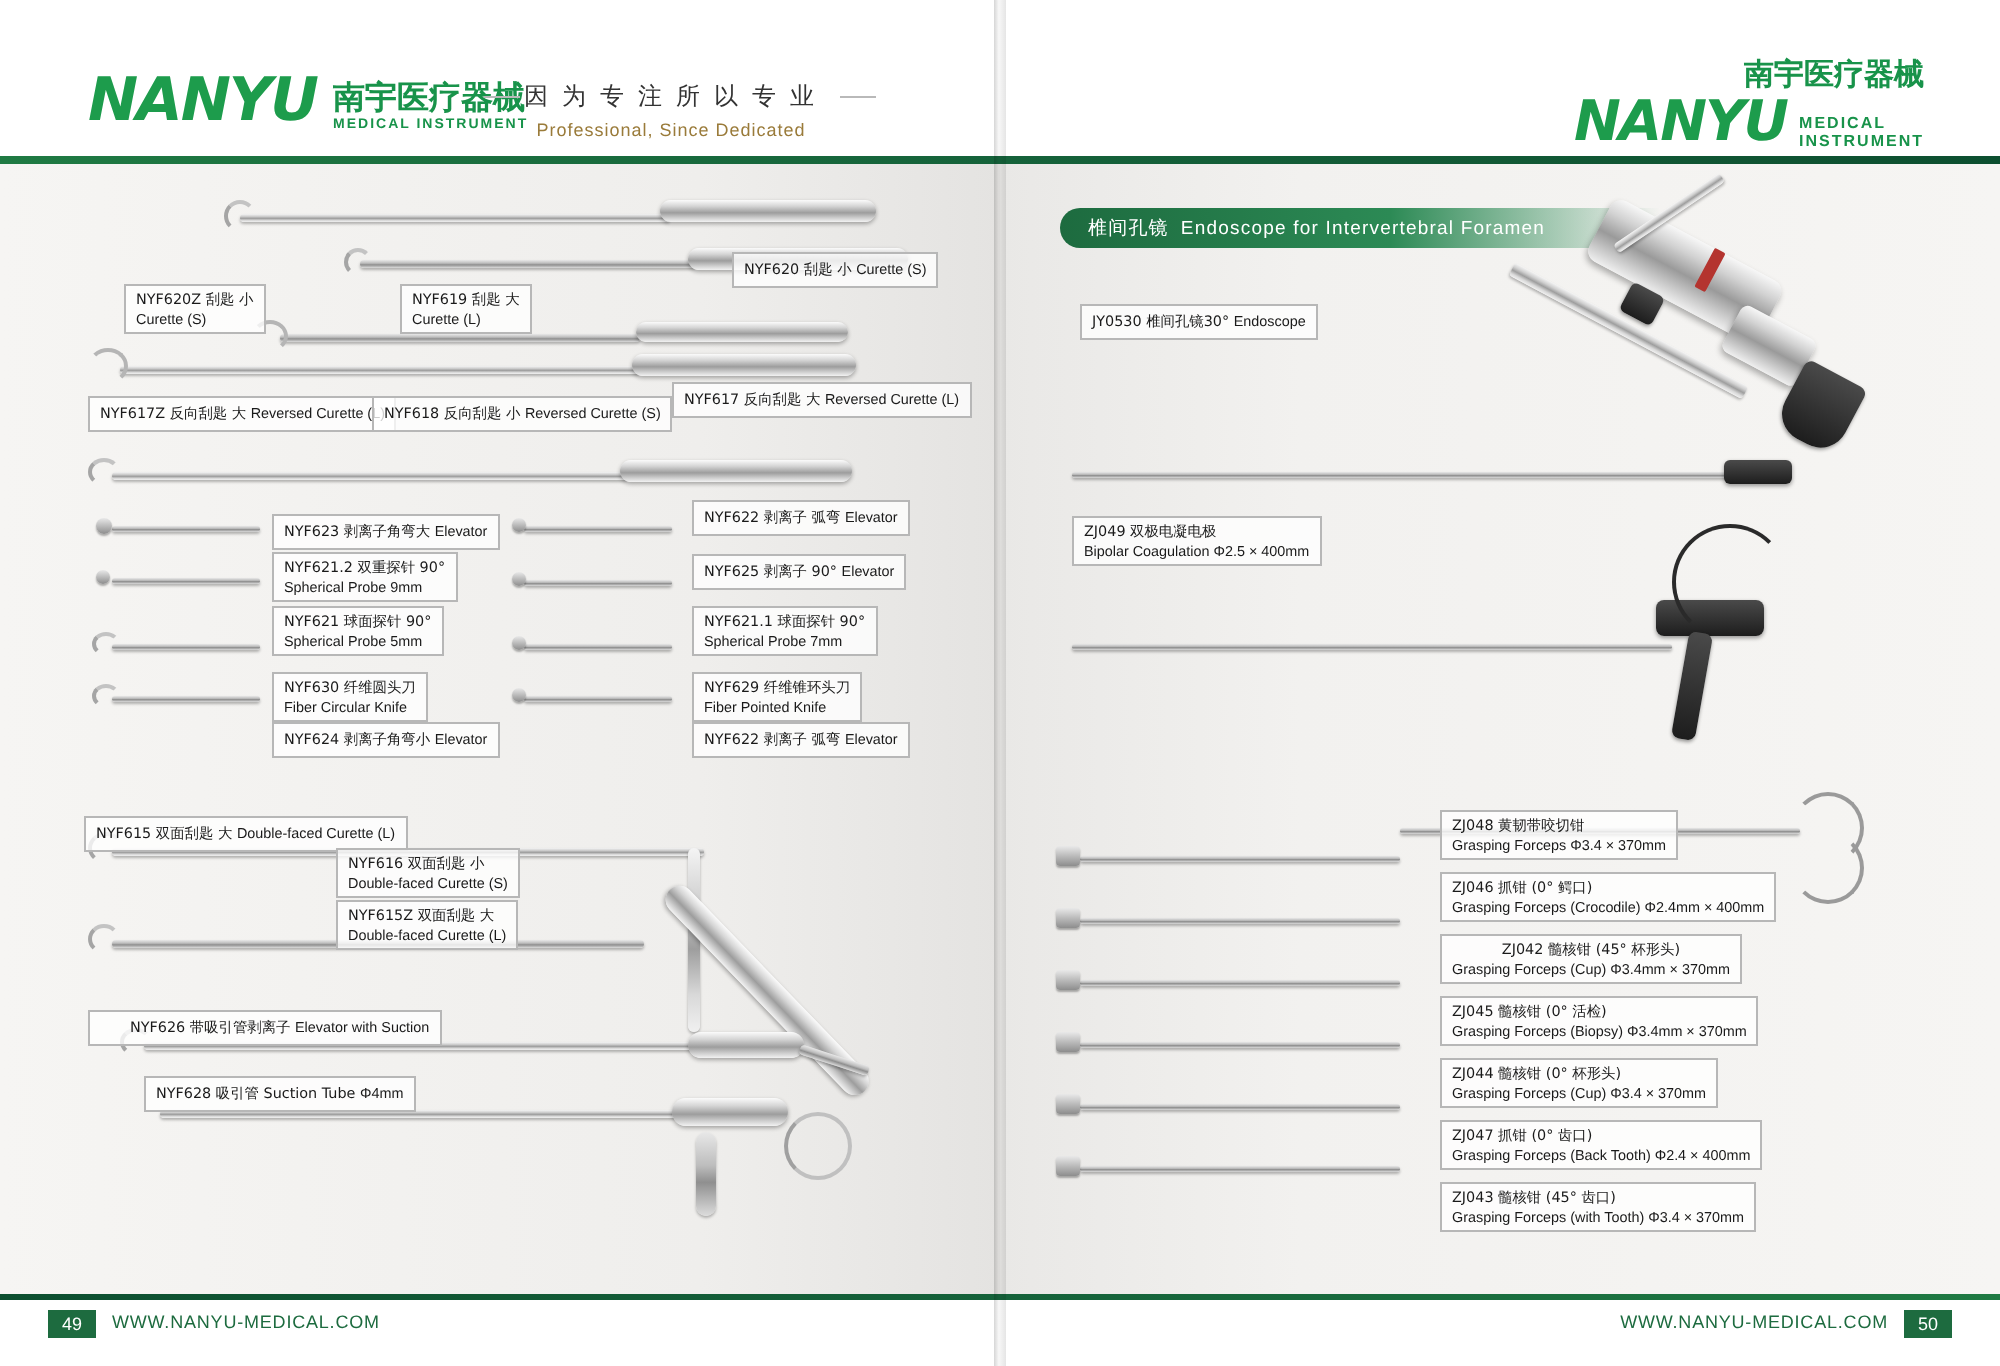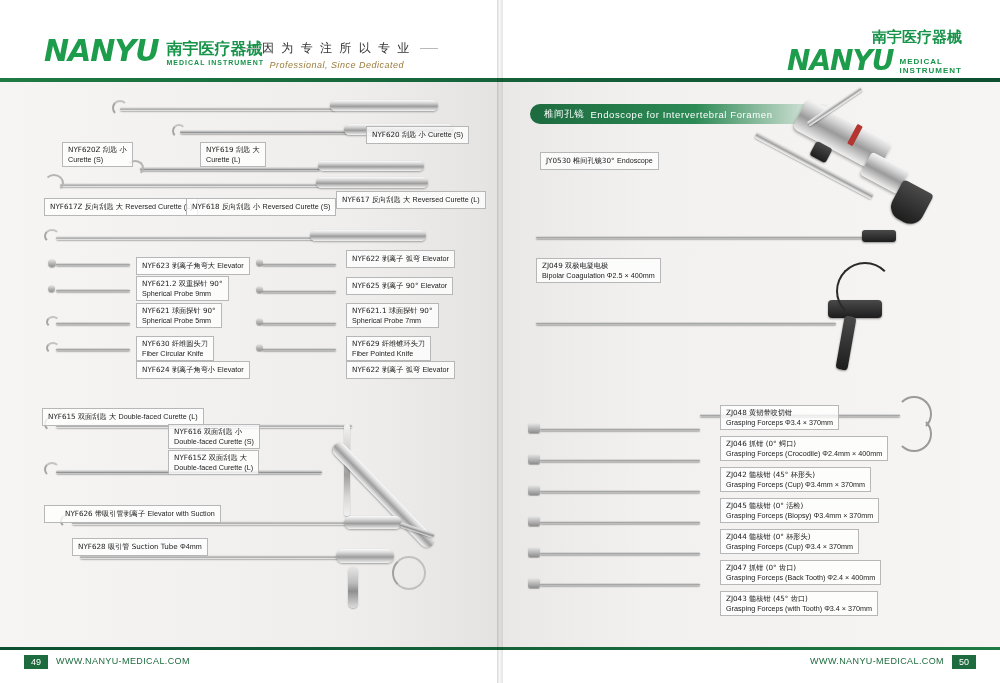--- a/index.html
+++ b/index.html
@@ -55,26 +55,25 @@
     margin-bottom: 2px;
   }
   .en-sub {
     font-size: 7px; letter-spacing: 1px; color: #18934a; font-weight: bold;
   }
   .slogan-box {
     position: absolute; left: 262px; top: 40px;
     text-align: center;
   }
   .slogan-cn {
-    font-family: Liberation Sans, sans-serif;
+    font-family: Liberation Serif, serif;
     font-size: 12px; color: #333; letter-spacing: 2px;
   }
   .slogan-en {
     font-size: 9px; color: #9a7b3a; letter-spacing: 0.5px; margin-top: 3px;
-    font-style: italic;
   }
   .slogan-line {
     position: absolute; top: 48px; height: 1px; background: #b9b9b9;
   }
   .slogan-line.l1 { left: 242px; width: 18px; }
   .slogan-line.l2 { left: 420px; width: 18px; }
   .logo-right {
     position: absolute; right: 38px; top: 30px; text-align: right;
   }
   .logo-right .cn-name { font-size: 15px; }
@@ -395,21 +394,21 @@
       <div class="en">Bipolar Coagulation  Φ2.5 × 400mm</div>
   </div>
   <div class="lbl" style="left:720px; top:405px;">
     <div>ZJ048 黄韧带咬切钳</div>
       <div class="en">Grasping Forceps  Φ3.4 × 370mm</div>
   </div>
   <div class="lbl" style="left:720px; top:436px;">
     <div>ZJ046 抓钳 (0°  鳄口)</div>
       <div class="en">Grasping Forceps (Crocodile) Φ2.4mm × 400mm</div>
   </div>
-  <div class="lbl" style="left:720px; top:467px;">
+  <div class="lbl" style="left:720px; top:467px;text-align:center;">
     <div>ZJ042 髓核钳 (45°  杯形头)</div>
       <div class="en">Grasping Forceps (Cup)  Φ3.4mm × 370mm</div>
   </div>
   <div class="lbl" style="left:720px; top:498px;">
     <div>ZJ045 髓核钳 (0°  活检)</div>
       <div class="en">Grasping Forceps (Biopsy)  Φ3.4mm × 370mm</div>
   </div>
   <div class="lbl" style="left:720px; top:529px;">
     <div>ZJ044 髓核钳 (0°  杯形头)</div>
       <div class="en">Grasping Forceps (Cup)  Φ3.4 × 370mm</div>

